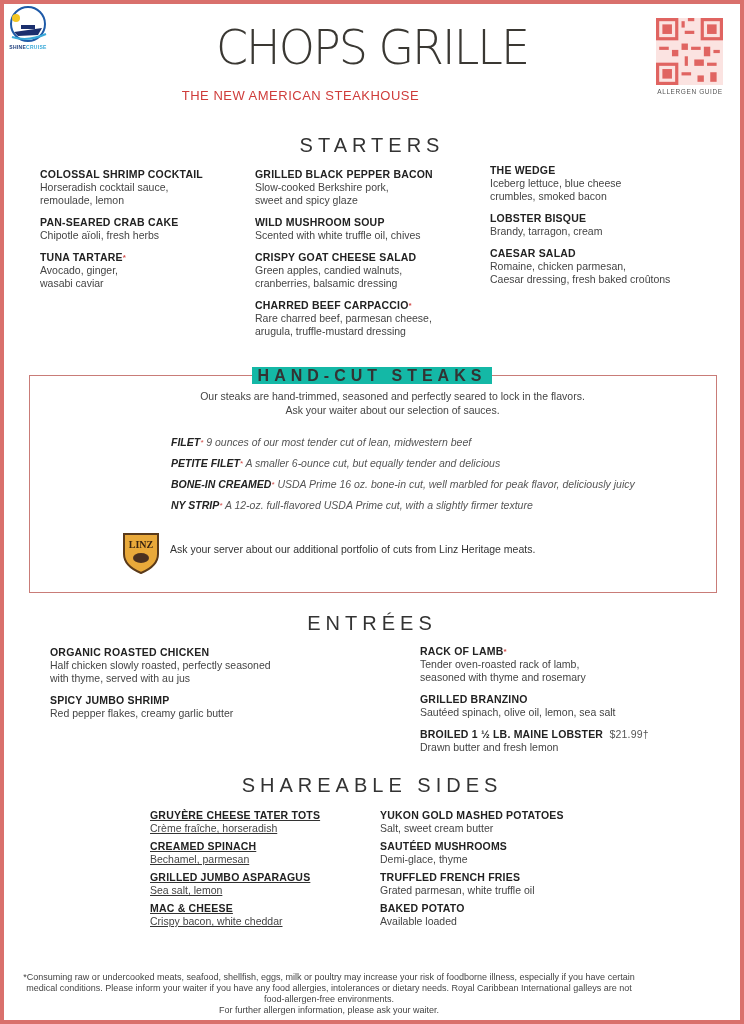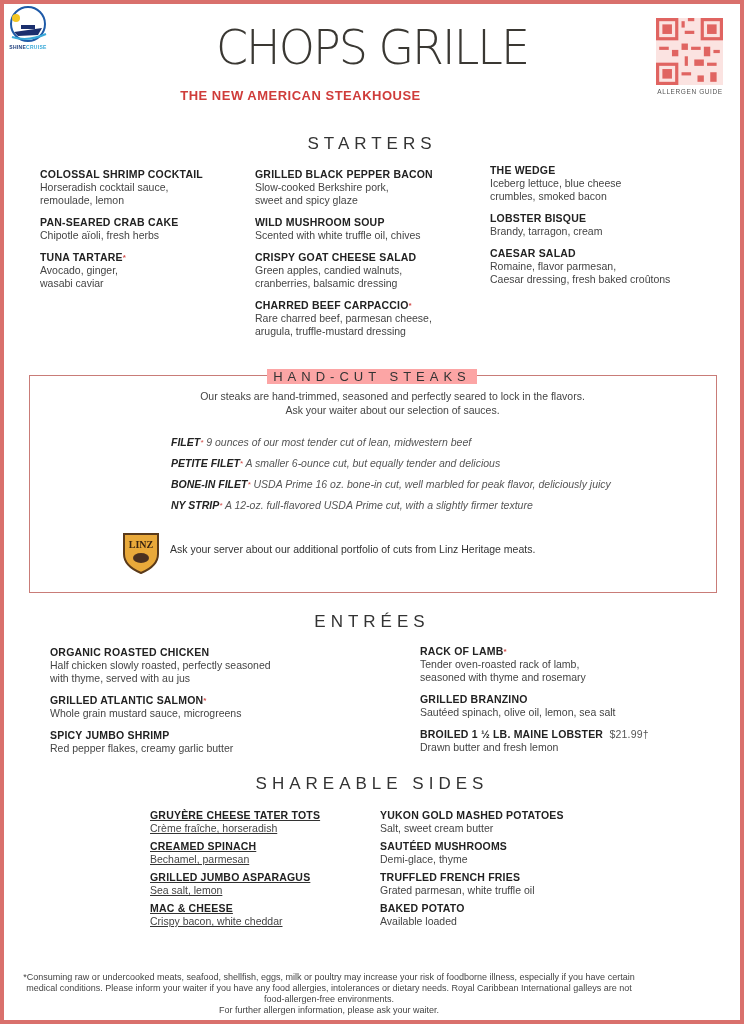--- a/index.html
+++ b/index.html
@@ -7,32 +7,32 @@
   body { font-family: "Liberation Sans", "DejaVu Sans", sans-serif; color: #333; position: relative; }
   .frame { position: absolute; left: 0; top: 0; width: 744px; height: 1024px; border: 4px solid #d9706c; }
   .brand-logo { position: absolute; left: 4px; top: 4px; width: 48px; height: 52px; text-align: center; }
   .brand-logo svg { display: block; margin: 0 auto; }
   .brand-logo .bname { font-size: 5px; font-weight: bold; letter-spacing: 0.3px; color: #1b3b7a; }
   .brand-logo .bname span { color: #39a9d8; }
   .title { position: absolute; left: 0; width: 744px; top: 20px; text-align: center;
            font-family: "DejaVu Sans", sans-serif; font-weight: 300; font-size: 46px; letter-spacing: -2px;
            color: #3a3833; transform: scaleY(1.05); }
   .subtitle { position: absolute; left: 0; width: 601px; top: 88px; text-align: center;
-              font-size: 13px; font-weight: bold; color: #cf3c3a; letter-spacing: 0.5px; }
+              font-size: 13px; font-weight: normal; color: #cf3c3a; letter-spacing: 0.5px; }
   .qr { position: absolute; left: 656px; top: 18px; width: 67px; height: 67px; }
   .qr-label { position: absolute; left: 640px; top: 88px; width: 100px; text-align: center; font-size: 6.5px; color: #555; letter-spacing: 0.6px; }
-  .section-title { position: absolute; left: 0; width: 744px; text-align: center; font-size: 17px; letter-spacing: 5px; color: #333; }
+  .section-title { position: absolute; left: 0; width: 744px; text-align: center; font-size: 20px; letter-spacing: 5px; color: #333; }
   .col { position: absolute; }
   .item { margin-bottom: 9px; }
   .iname { font-size: 10.5px; font-weight: bold; color: #222; line-height: 13px; letter-spacing: 0.2px; }
   .idesc { font-size: 10.5px; color: #444; line-height: 13px; }
   .star { color: #d24a47; font-size: 8px; vertical-align: top; }
   .steak-box { position: absolute; left: 29px; top: 375px; width: 688px; height: 218px; border: 1.5px solid #c97c78; }
   .steak-title { position: absolute; left: 0; width: 744px; top: 367px; text-align: center; }
-  .steak-title span { background: #fca5a5; padding: 0 6px; font-size: 13px; letter-spacing: 5px; color: #333; }
+  .steak-title span { background: #14b8a6; padding: 0 6px; font-size: 16px; letter-spacing: 5px; color: #333; font-weight: bold; }
   .steak-intro { position: absolute; left: 0; width: 744px; top: 389px; text-align: center; font-size: 10.5px; line-height: 14px; color: #444; padding-left: 41px; }
   .steak-list { position: absolute; left: 171px; top: 436px; font-style: italic; }
   .steak-row { font-size: 10.5px; color: #555; height: 21px; line-height: 13px; }
   .steak-row b { color: #222; }
   .linz { position: absolute; left: 121px; top: 528px; width: 40px; height: 46px; }
   .linz-text { position: absolute; left: 170px; top: 543px; font-size: 10.5px; color: #333; }
   .disclaimer { position: absolute; left: 0; width: 658px; top: 972px; text-align: center; font-size: 9px; color: #444; line-height: 11px; }
 </style>
 </head>
 <body>
@@ -130,57 +130,53 @@
       <div class="iname">THE WEDGE</div>
       <div class="idesc">Iceberg lettuce, blue cheese</div>
       <div class="idesc">crumbles, smoked bacon</div>
     </div>
   <div class="item">
       <div class="iname">LOBSTER BISQUE</div>
       <div class="idesc">Brandy, tarragon, cream</div>
     </div>
   <div class="item">
       <div class="iname">CAESAR SALAD</div>
-      <div class="idesc">Romaine, flavor parmesan,</div>
+      <div class="idesc">Romaine, chicken parmesan,</div>
       <div class="idesc">Caesar dressing, fresh baked croûtons</div>
     </div>
 </div>
 
 <div class="steak-box"></div>
 <div class="steak-title"><span>HAND-CUT STEAKS</span></div>
 <div class="steak-intro">
   <div>Our steaks are hand-trimmed, seasoned and perfectly seared to lock in the flavors.</div>
   <div>Ask your waiter about our selection of sauces.</div>
 </div>
 <div class="steak-list">
   <div class="steak-row"><b>FILET</b><span class="star">*</span> <span>9 ounces of our most tender cut of lean, midwestern beef</span></div>
   <div class="steak-row"><b>PETITE FILET</b><span class="star">*</span> <span>A smaller 6-ounce cut, but equally tender and delicious</span></div>
-  <div class="steak-row"><b>BONE-IN FILET</b><span class="star">*</span> <span>USDA Prime 16 oz. bone-in cut, well marbled for peak flavor, deliciously juicy</span></div>
+  <div class="steak-row"><b>BONE-IN CREAMED</b><span class="star">*</span> <span>USDA Prime 16 oz. bone-in cut, well marbled for peak flavor, deliciously juicy</span></div>
   <div class="steak-row"><b>NY STRIP</b><span class="star">*</span> <span>A 12-oz. full-flavored USDA Prime cut, with a slightly firmer texture</span></div>
 </div>
 <svg class="linz" viewBox="0 0 40 46">
   <path d="M3 6 L37 6 L37 26 Q37 38 20 45 Q3 38 3 26 Z" fill="#e9a93a" stroke="#5a3a1a" stroke-width="2"></path>
   <text x="20" y="20" text-anchor="middle" font-size="10" font-weight="bold" fill="#3a2410" font-family="Liberation Serif, serif">LINZ</text>
   <ellipse cx="20" cy="30" rx="8" ry="5" fill="#4a3020"></ellipse>
 </svg>
 <div class="linz-text">Ask your server about our additional portfolio of cuts from Linz Heritage meats.</div>
 
 <div class="section-title" style="top:612px">ENTRÉES</div>
 
 <div class="col" style="left:50px; width:265px; top:646px;">
   <div class="item">
       <div class="iname">ORGANIC ROASTED CHICKEN</div>
       <div class="idesc">Half chicken slowly roasted, perfectly seasoned</div>
       <div class="idesc">with thyme, served with au jus</div>
     </div>
   <div class="item">
-      <div class="iname"><span>GRILLED ATLANTIC SALMON</span><span class="star">*</span></div>
-      <div class="idesc">Whole grain mustard sauce, microgreens</div>
-    </div>
-  <div class="item">
       <div class="iname">SPICY JUMBO SHRIMP</div>
       <div class="idesc">Red pepper flakes, creamy garlic butter</div>
     </div>
 </div>
 
 <div class="col" style="left:420px; width:245px; top:645px;">
   <div class="item">
       <div class="iname"><span>RACK OF LAMB</span><span class="star">*</span></div>
       <div class="idesc">Tender oven-roasted rack of lamb,</div>
       <div class="idesc">seasoned with thyme and rosemary</div>

